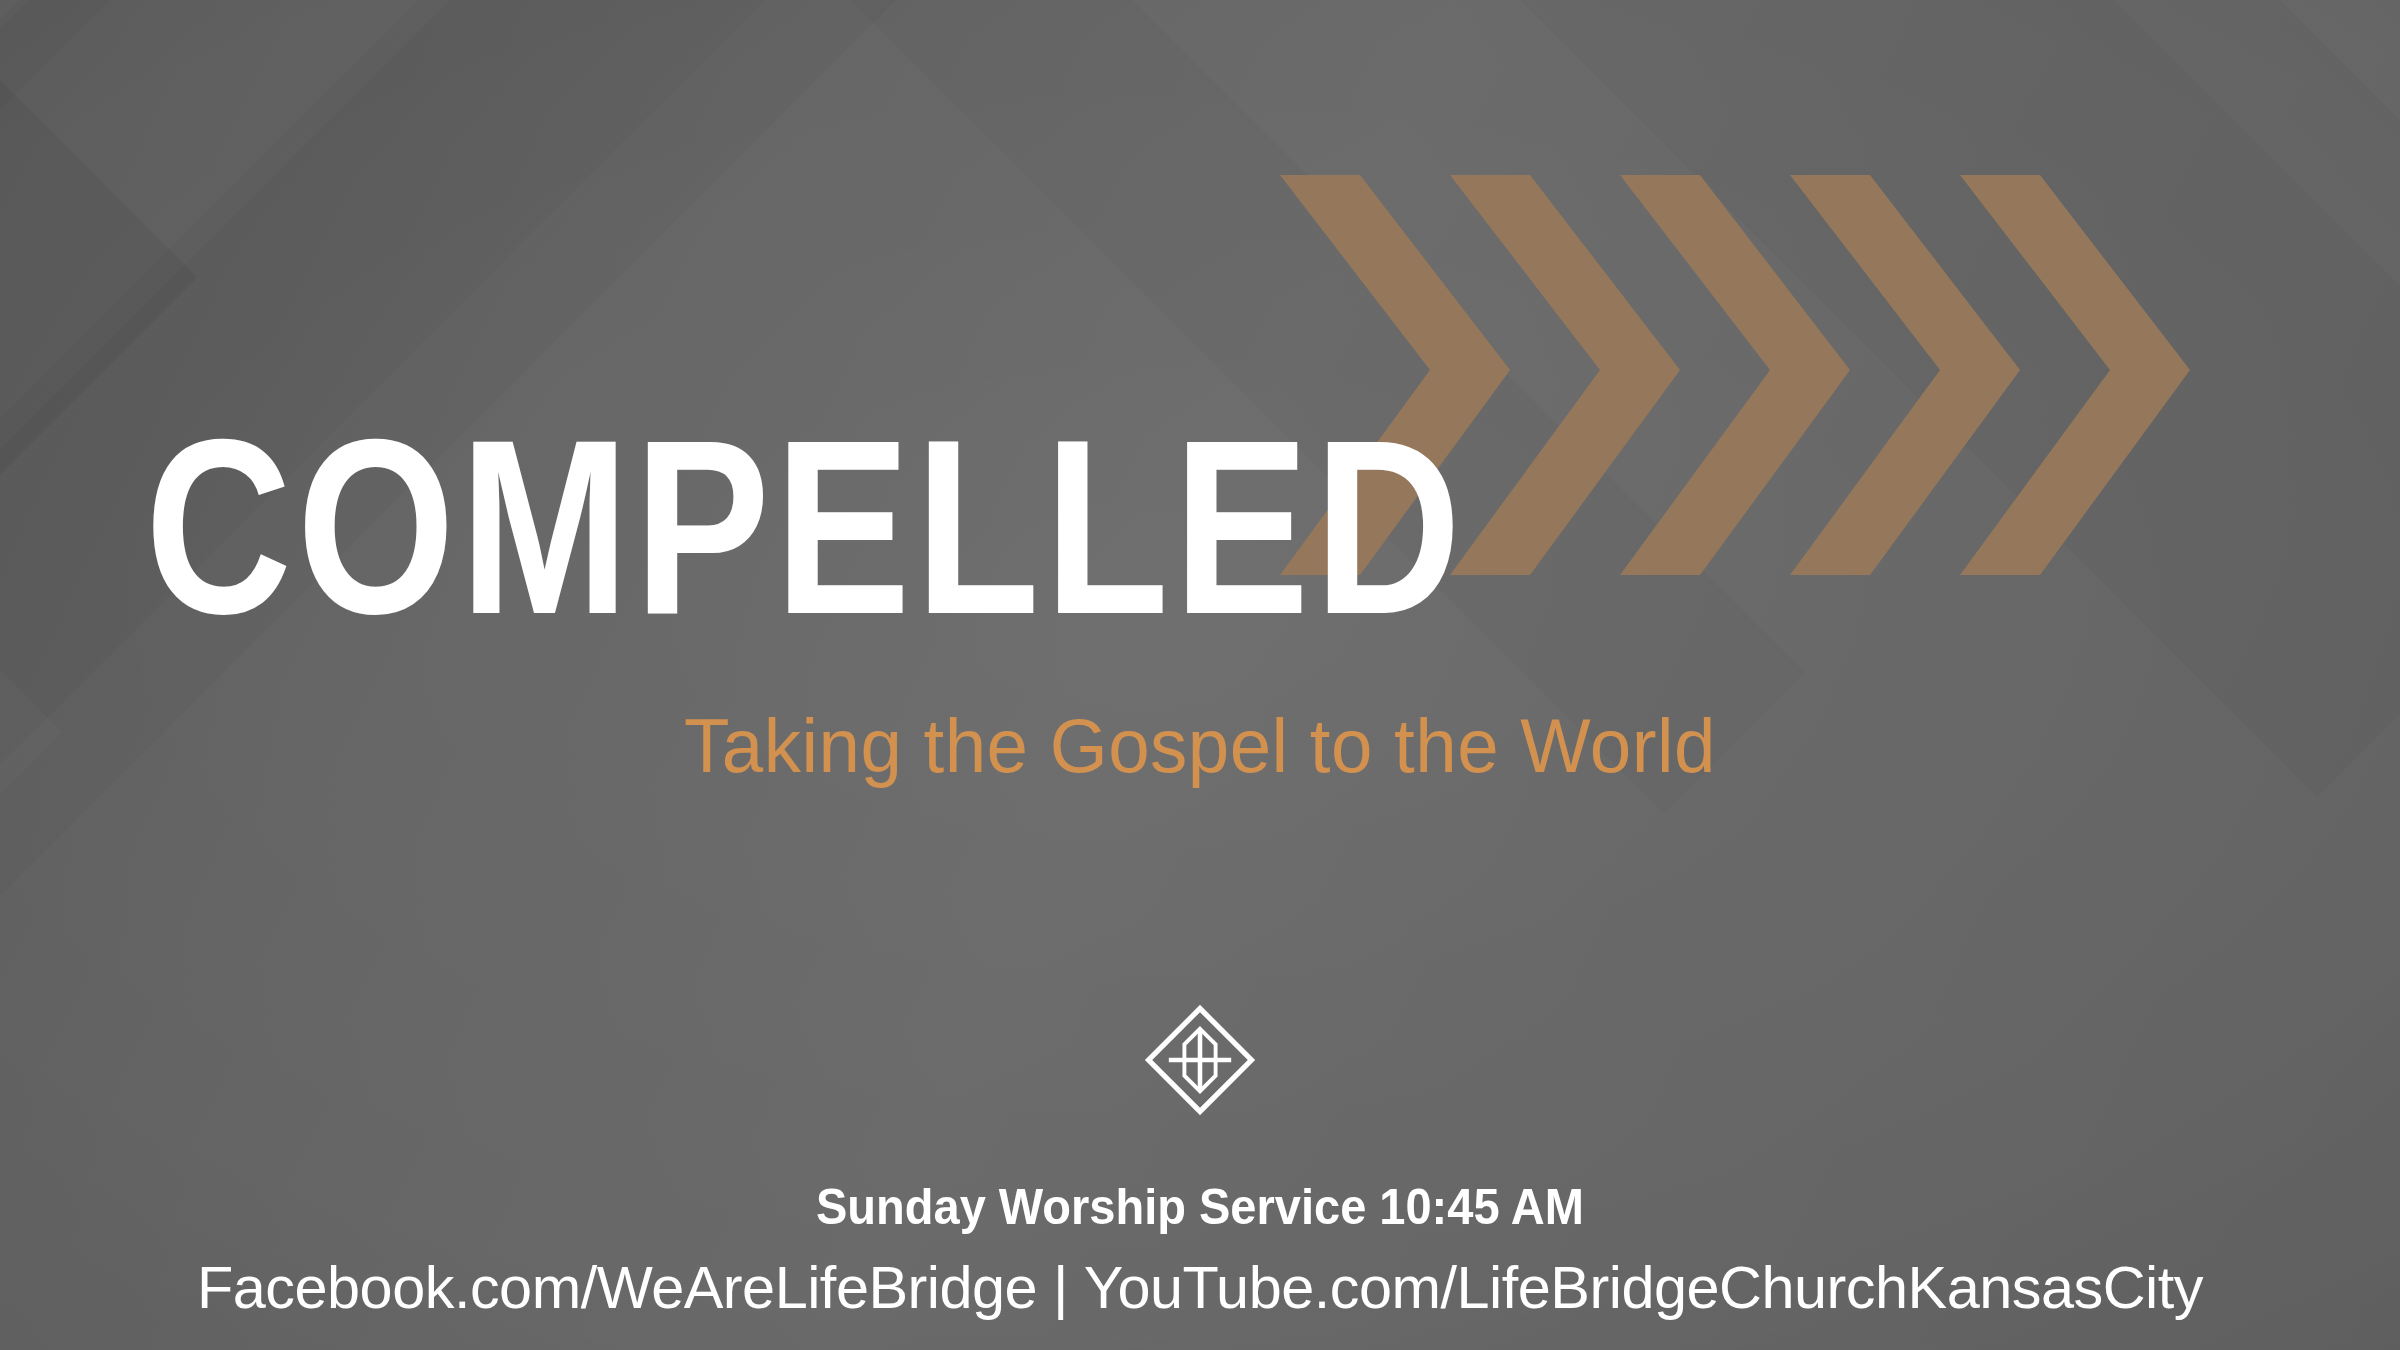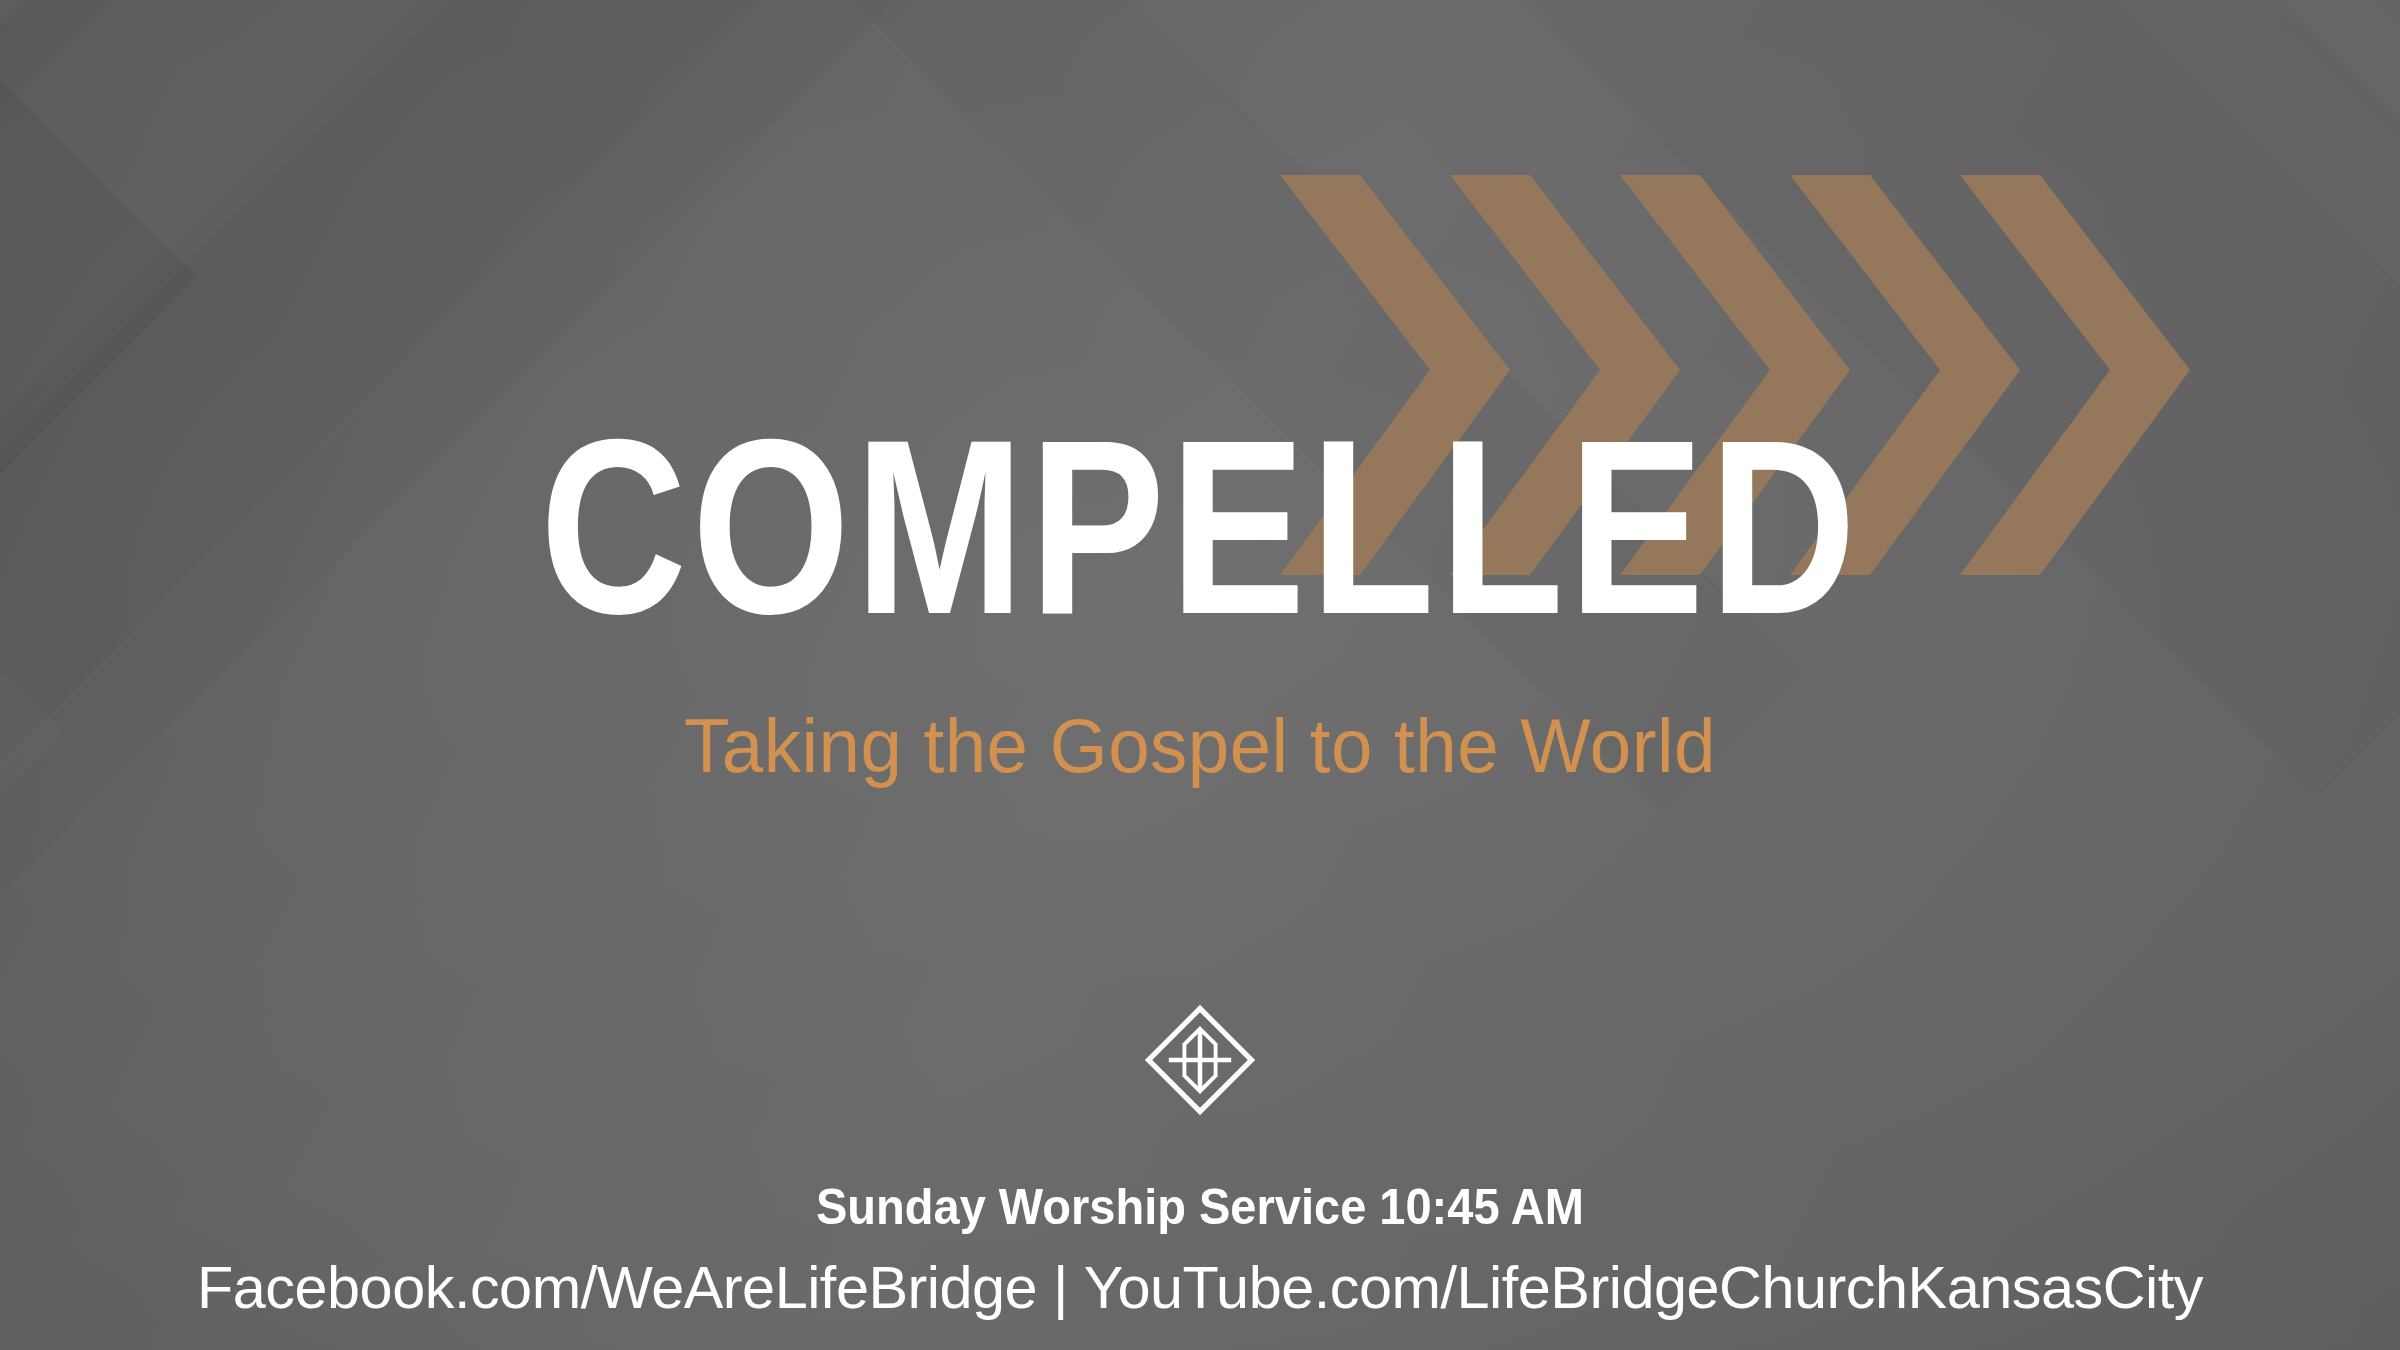--- a/index.html
+++ b/index.html
@@ -119,21 +119,21 @@
     height: 400px;
   }
   .chev svg { display: block; width: 100%; height: 100%; }
 
   
   .title-block {
     position: absolute;
     left: 0;
     right: 0;
     top: 418px;
-    text-align: center;
+    text-align: left;
   }
   .title {
     display: inline-block;
     color: #ffffff;
     font-family: "Liberation Sans Narrow", "Liberation Sans", sans-serif;
     font-weight: 700;
     font-size: 248px;
     line-height: 0.88;
     letter-spacing: 6px;
     transform: scaleX(0.82);

